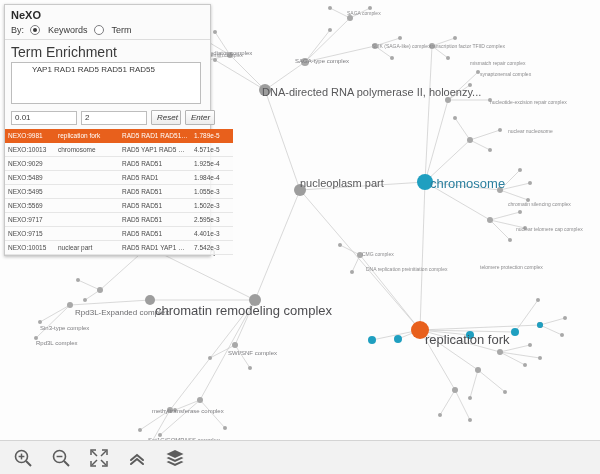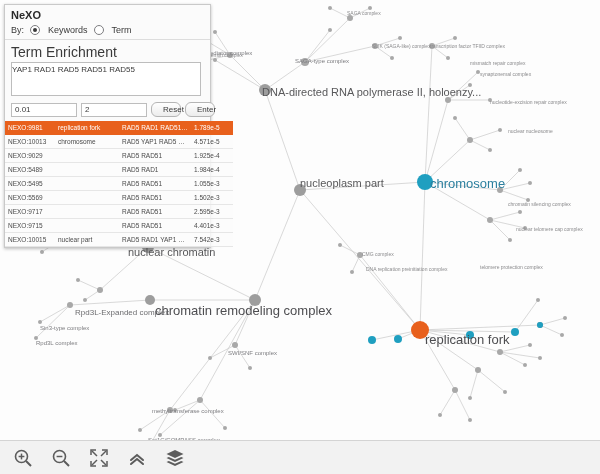--- a/index.html
+++ b/index.html
@@ -127,26 +127,26 @@
   }
   .section-hd {
     border-top: 1px solid #ddd;
     padding: 4px 6px 2px 6px;
     font-size: 14px;
     color: #3a3a3a;
   }
   #term-area {
     margin: 0 6px 4px 6px;
     width: 190px;
-    height: 34px;
+    height: 42px;
     border: 1px solid #bdbdbd;
     background: #fff;
     font-size: 8px;
     color: #3a3a3a;
-    padding: 2px 0;
+    padding: 2px 20px;
     box-sizing: border-box;
     resize: none;
     font-family: "Liberation Sans", sans-serif;
   }
   .form-row {
     display: flex;
     align-items: center;
     gap: 4px;
     padding: 0 6px 4px 6px;
   }
@@ -159,27 +159,28 @@
     padding: 0 3px;
     box-sizing: border-box;
     font-family: "Liberation Sans", sans-serif;
   }
   .num-input.w1 { width: 66px; }
   .num-input.w2 { width: 66px; }
   .btn {
     height: 15px;
     min-width: 30px;
     border: 1px solid #b5b5b5;
-    border-radius: 6px;
+    border-radius: 1px;
     background: linear-gradient(#ffffff, #ececec);
     font-size: 8px;
     color: #3a3a3a;
     cursor: pointer;
-    padding: 0 11px;
+    padding: 0 5px;
     font-family: "Liberation Sans", sans-serif;
+    font-style: italic;
   }
 
   
   #results {
     width: 100%;
     border-collapse: collapse;
     font-size: 6.5px;
     color: #4a4a4a;
     table-layout: fixed;
   }

